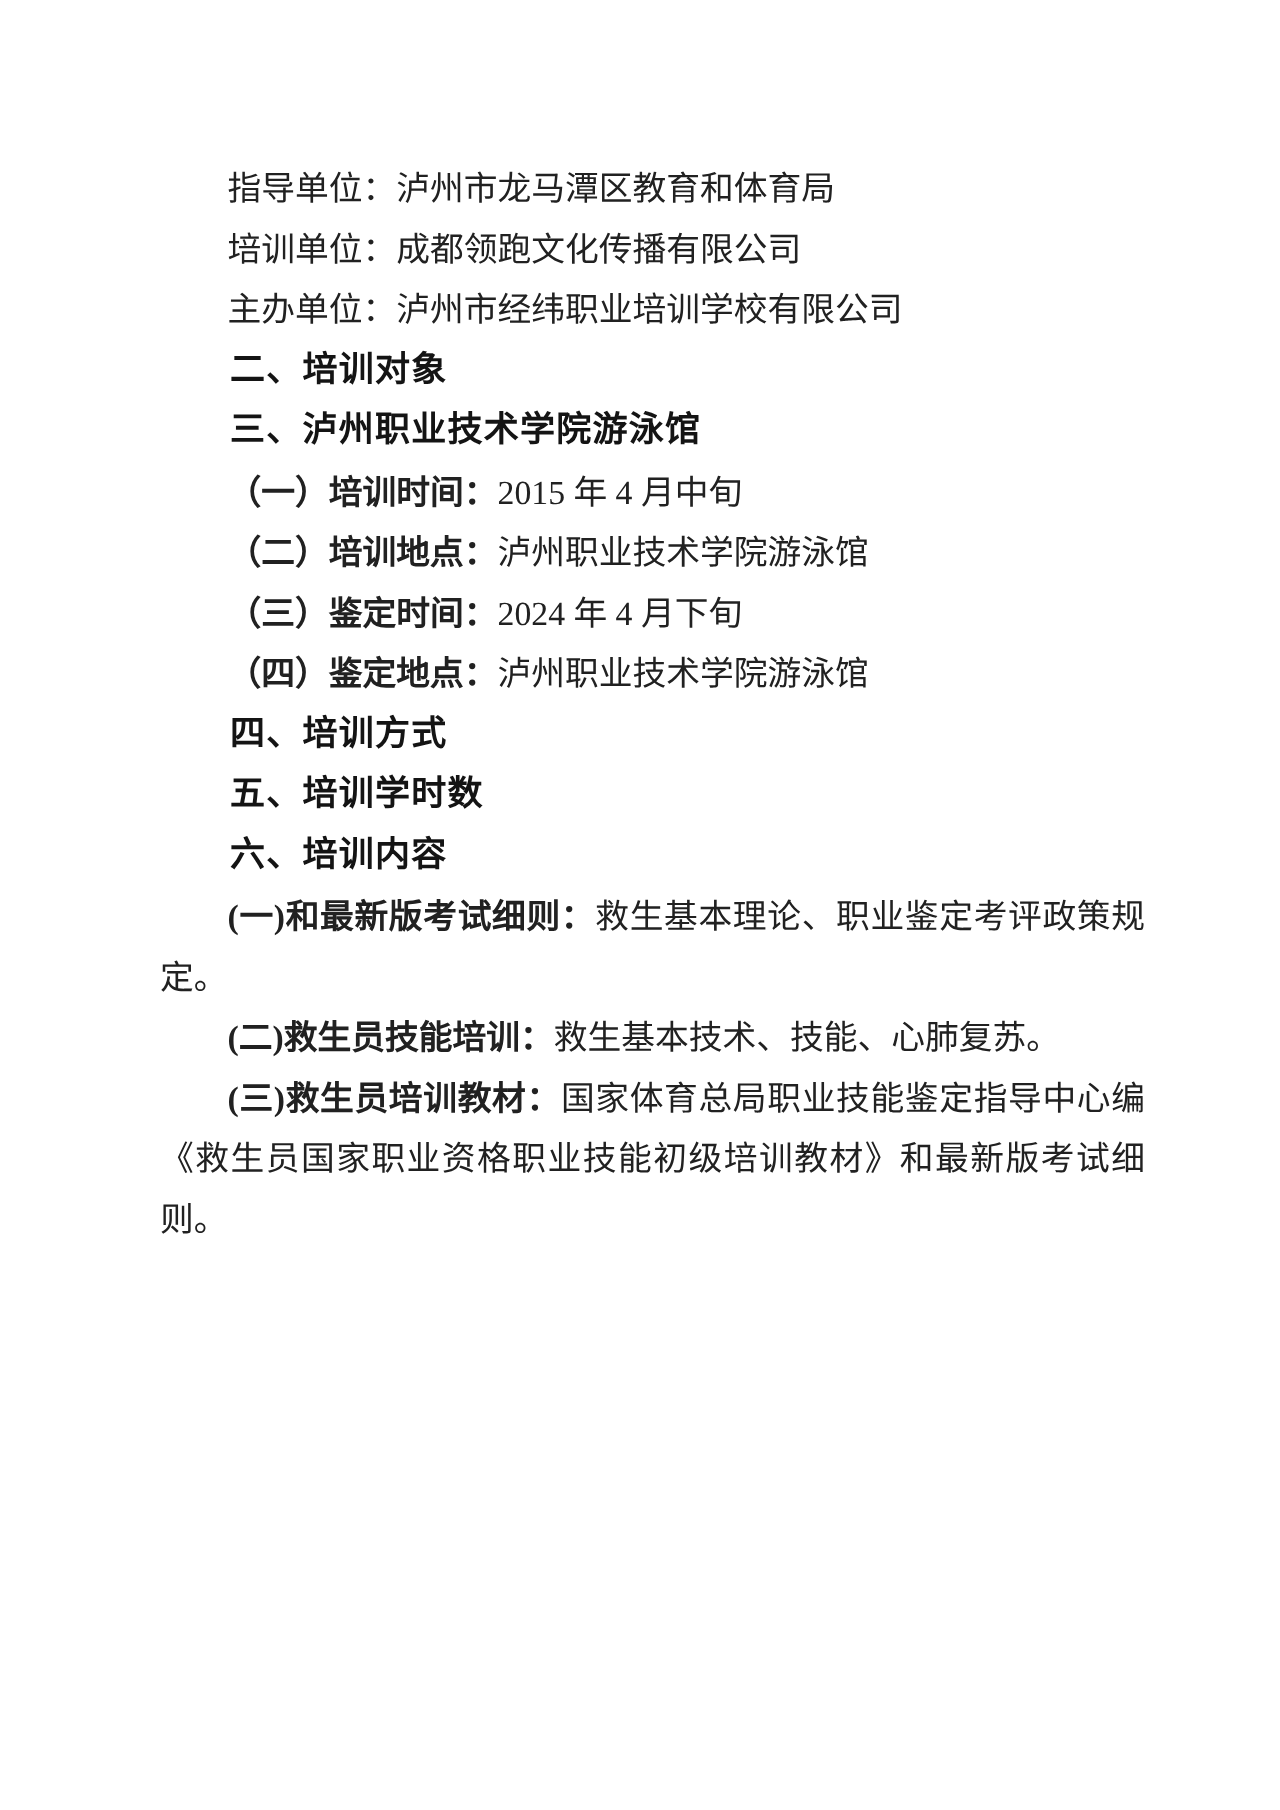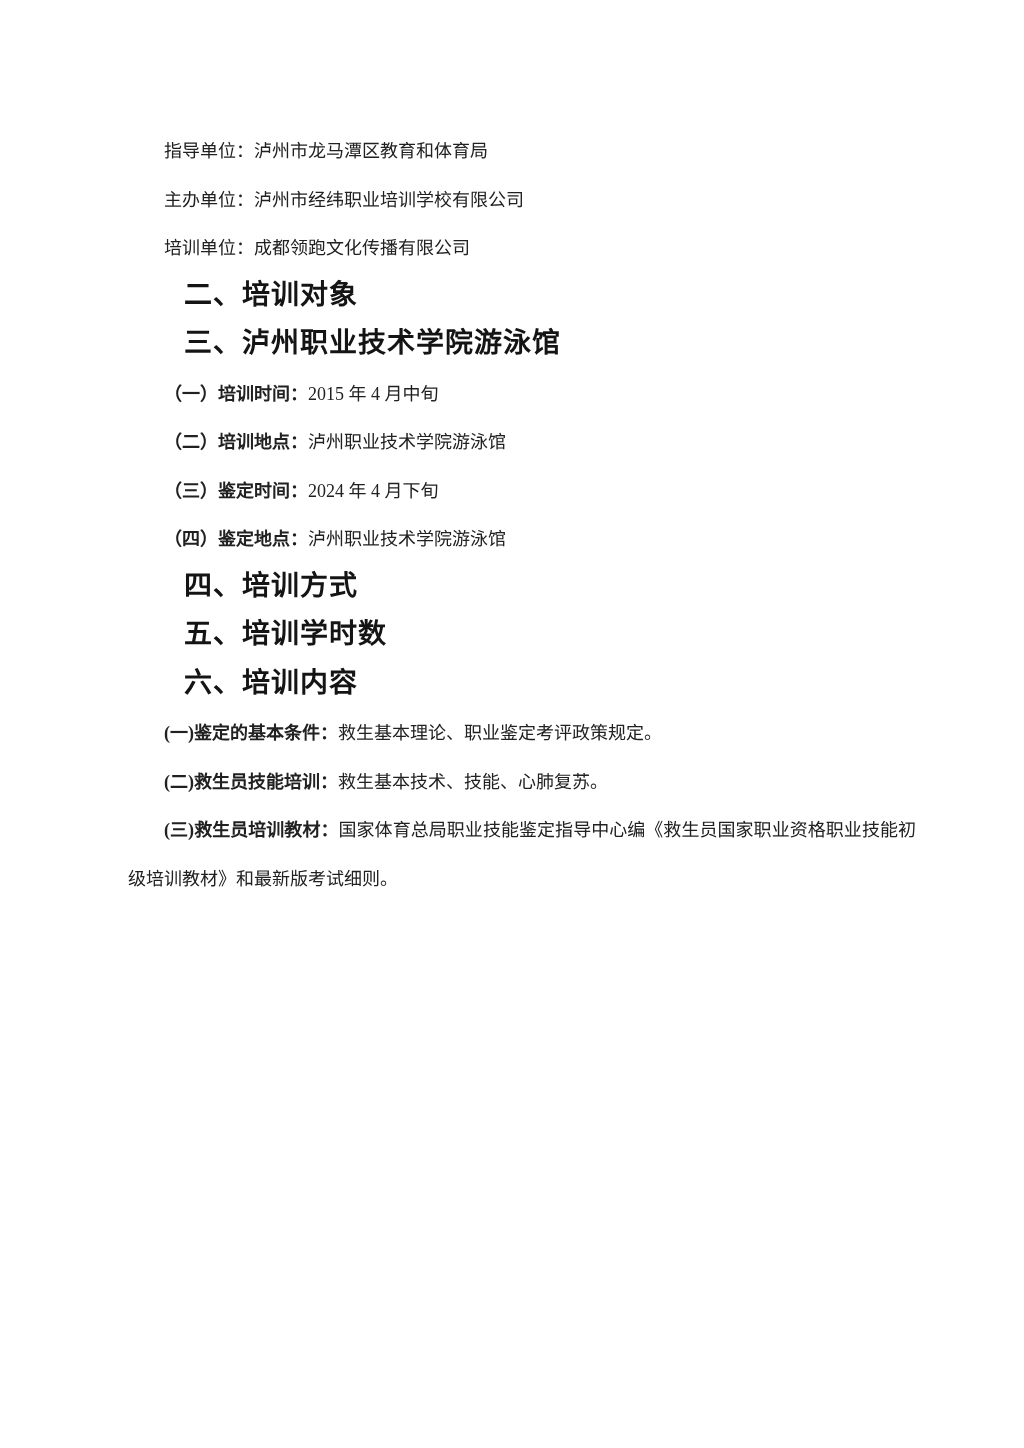--- a/index.html
+++ b/index.html
@@ -17,57 +17,57 @@
     color: #212121;
   }
   .doc-content {
     position: absolute;
     left: 128px;
     top: 127px;
     width: 788px;
   }
   .line {
     margin: 0;
-    font-size: 18px;
+    font-size: 27px;
     line-height: 48.5px;
     text-align: justify;
     word-break: break-all;
     overflow-wrap: break-word;
   }
   .line.indent {
     text-indent: 2em;
   }
   .heading {
     margin: 0;
     font-size: 28px;
     line-height: 48.5px;
     text-indent: 2em;
-    font-family: Liberation Mono, monospace;
+    font-family: Liberation Serif, serif;
     font-weight: bold;
     color: #141414;
     letter-spacing: 1px;
   }
   .lbl-bold {
     font-weight: bold;
   }
 </style>
 </head>
 <body>
 
 <div class="page">
   <div class="doc-content" id="doc-content">
       <p class="line indent"><span class="lbl">指导单位：</span><span>泸州市龙马潭区教育和体育局</span></p>
+      <p class="line indent"><span class="lbl">培训单位：</span><span>成都领跑文化传播有限公司</span></p>
       <p class="line indent"><span class="lbl">主办单位：</span><span>泸州市经纬职业培训学校有限公司</span></p>
-      <p class="line indent"><span class="lbl">培训单位：</span><span>成都领跑文化传播有限公司</span></p>
       <h2 class="heading">二、培训对象</h2>
       <h2 class="heading">三、泸州职业技术学院游泳馆</h2>
       <p class="line indent"><span class="lbl-bold">（一）培训时间：</span><span>2015 年 4 月中旬</span></p>
       <p class="line indent"><span class="lbl-bold">（二）培训地点：</span><span>泸州职业技术学院游泳馆</span></p>
       <p class="line indent"><span class="lbl-bold">（三）鉴定时间：</span><span>2024 年 4 月下旬</span></p>
       <p class="line indent"><span class="lbl-bold">（四）鉴定地点：</span><span>泸州职业技术学院游泳馆</span></p>
       <h2 class="heading">四、培训方式</h2>
       <h2 class="heading">五、培训学时数</h2>
       <h2 class="heading">六、培训内容</h2>
-      <p class="line indent"><span class="lbl-bold">(一)鉴定的基本条件：</span><span>救生基本理论、职业鉴定考评政策规定。</span></p>
+      <p class="line indent"><span class="lbl-bold">(一)和最新版考试细则：</span><span>救生基本理论、职业鉴定考评政策规定。</span></p>
       <p class="line indent"><span class="lbl-bold">(二)救生员技能培训：</span><span>救生基本技术、技能、心肺复苏。</span></p>
       <p class="line indent"><span class="lbl-bold">(三)救生员培训教材：</span><span>国家体育总局职业技能鉴定指导中心编《救生员国家职业资格职业技能初级培训教材》和最新版考试细则。</span></p>
     </div>
 </div>
 
 </body></html>

